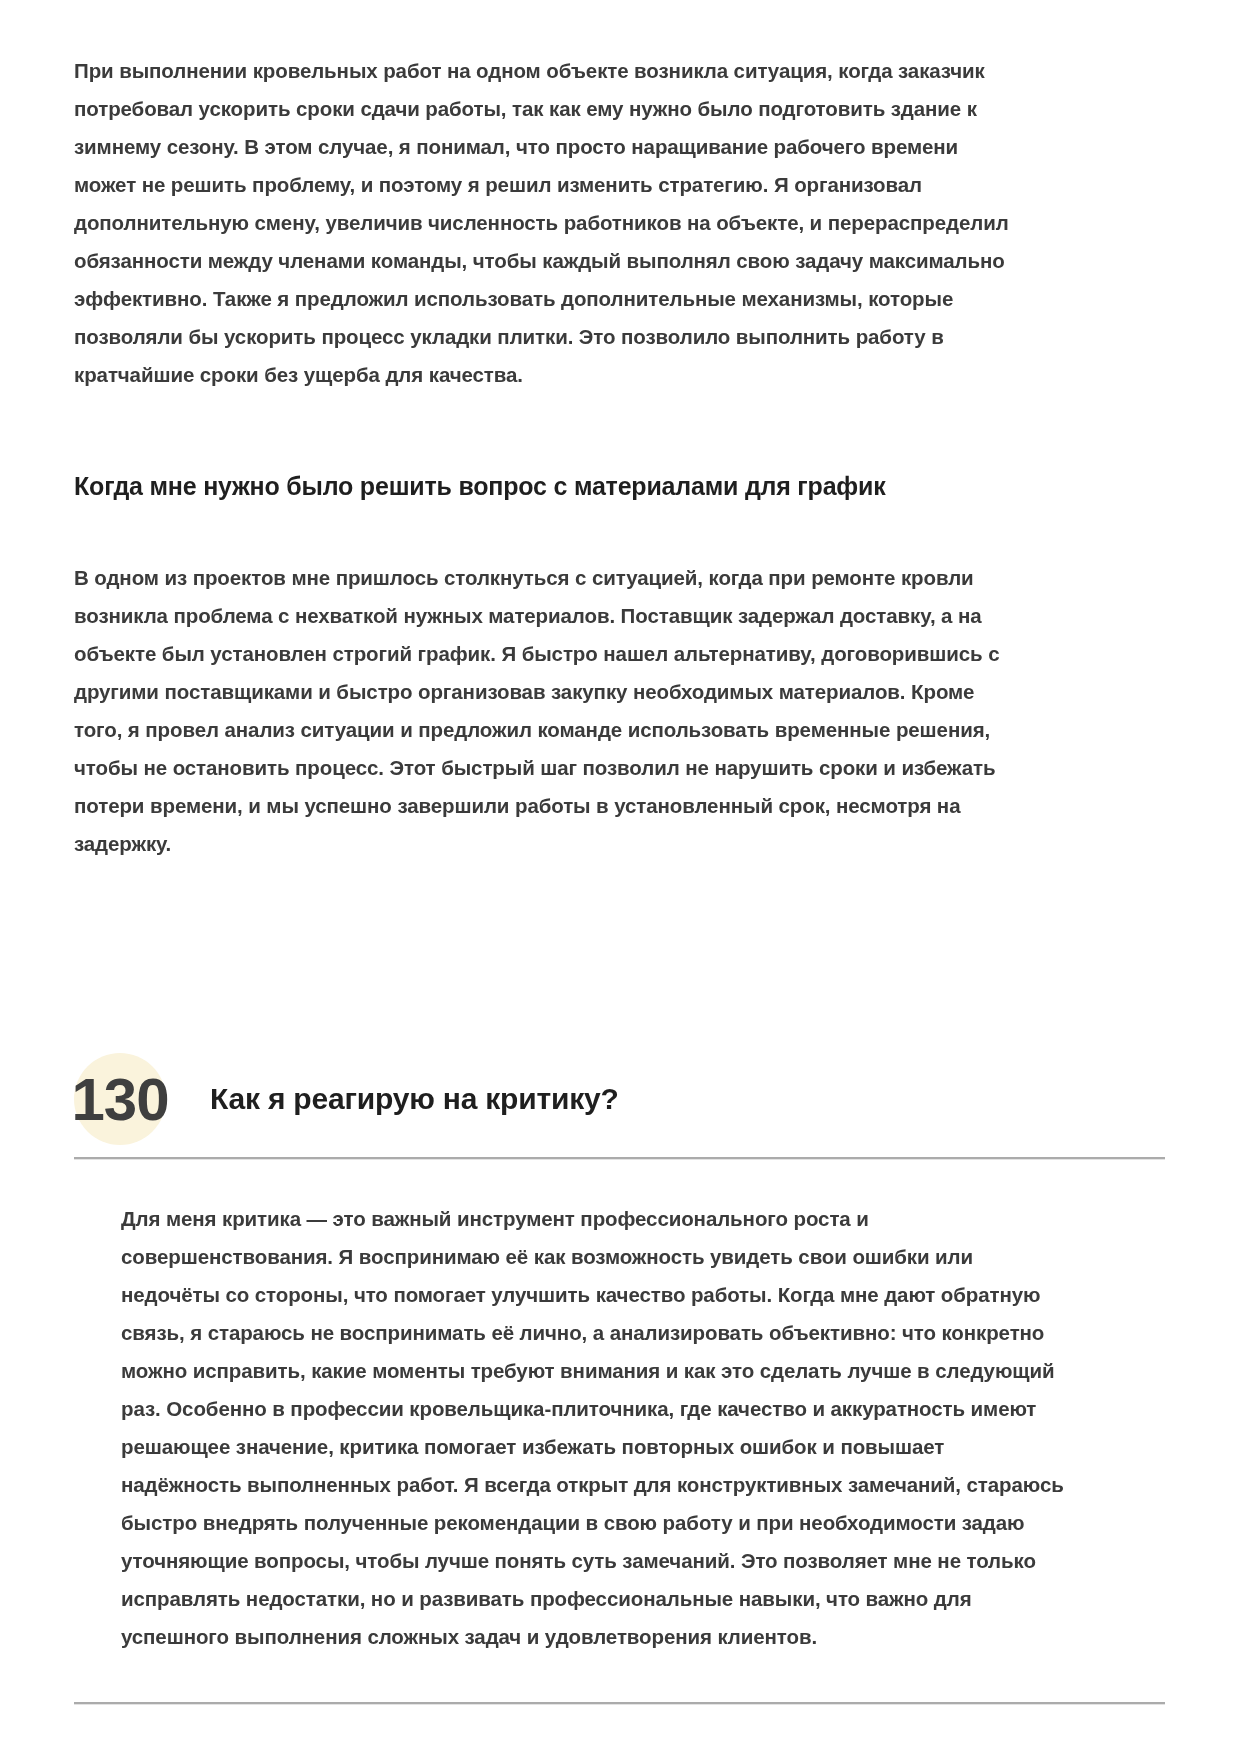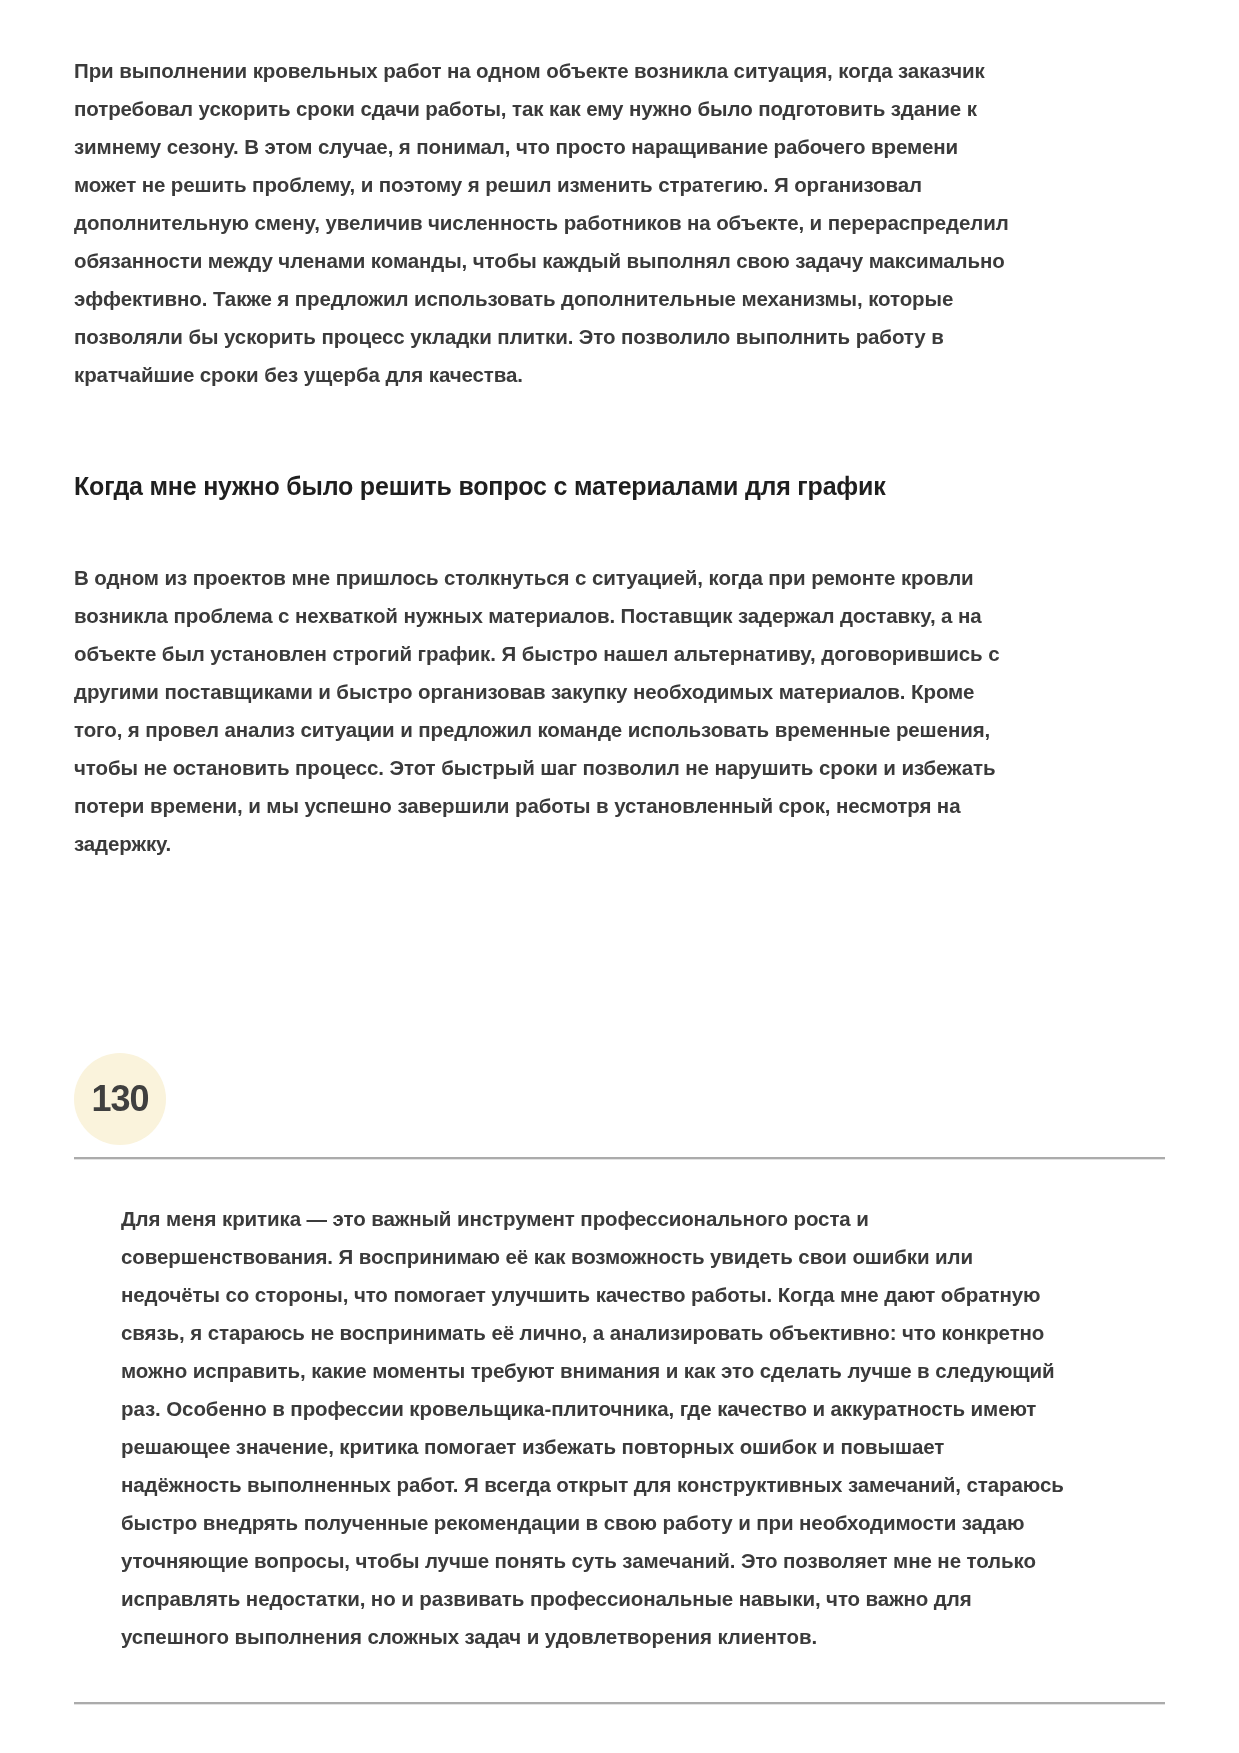--- a/index.html
+++ b/index.html
@@ -55,21 +55,21 @@
     width:92px;
     height:92px;
     border-radius:50%;
     background:var(--badge-bg);
     display:flex;
     align-items:center;
     justify-content:center;
     flex:0 0 auto;
   }
   .question-number{
-    font-size:36px;
+    font-size:60px;
     font-weight:bold;
     letter-spacing:-1px;
     color:var(--badge-num);
   }
   .question-title{
     font-size:30px;
     line-height:36px;
     font-weight:bold;
     letter-spacing:-0.2px;
     color:var(--heading-text);
@@ -107,20 +107,21 @@
 другими поставщиками и быстро организовав закупку необходимых материалов. Кроме
 того, я провел анализ ситуации и предложил команде использовать временные решения,
 чтобы не остановить процесс. Этот быстрый шаг позволил не нарушить сроки и избежать
 потери времени, и мы успешно завершили работы в установленный срок, несмотря на
 задержку.</div>
 
   <div class="question-header">
     <div class="question-badge">
       <span class="question-number">130</span>
     </div>
+    <h1 class="question-title">Как я реагирую на критику?</h1>
   </div>
 
   <div class="divider divider-under-heading"></div>
 
   <div class="body-paragraph p-criticism">Для меня критика — это важный инструмент профессионального роста и
 совершенствования. Я воспринимаю её как возможность увидеть свои ошибки или
 недочёты со стороны, что помогает улучшить качество работы. Когда мне дают обратную
 связь, я стараюсь не воспринимать её лично, а анализировать объективно: что конкретно
 можно исправить, какие моменты требуют внимания и как это сделать лучше в следующий
 раз. Особенно в профессии кровельщика-плиточника, где качество и аккуратность имеют

